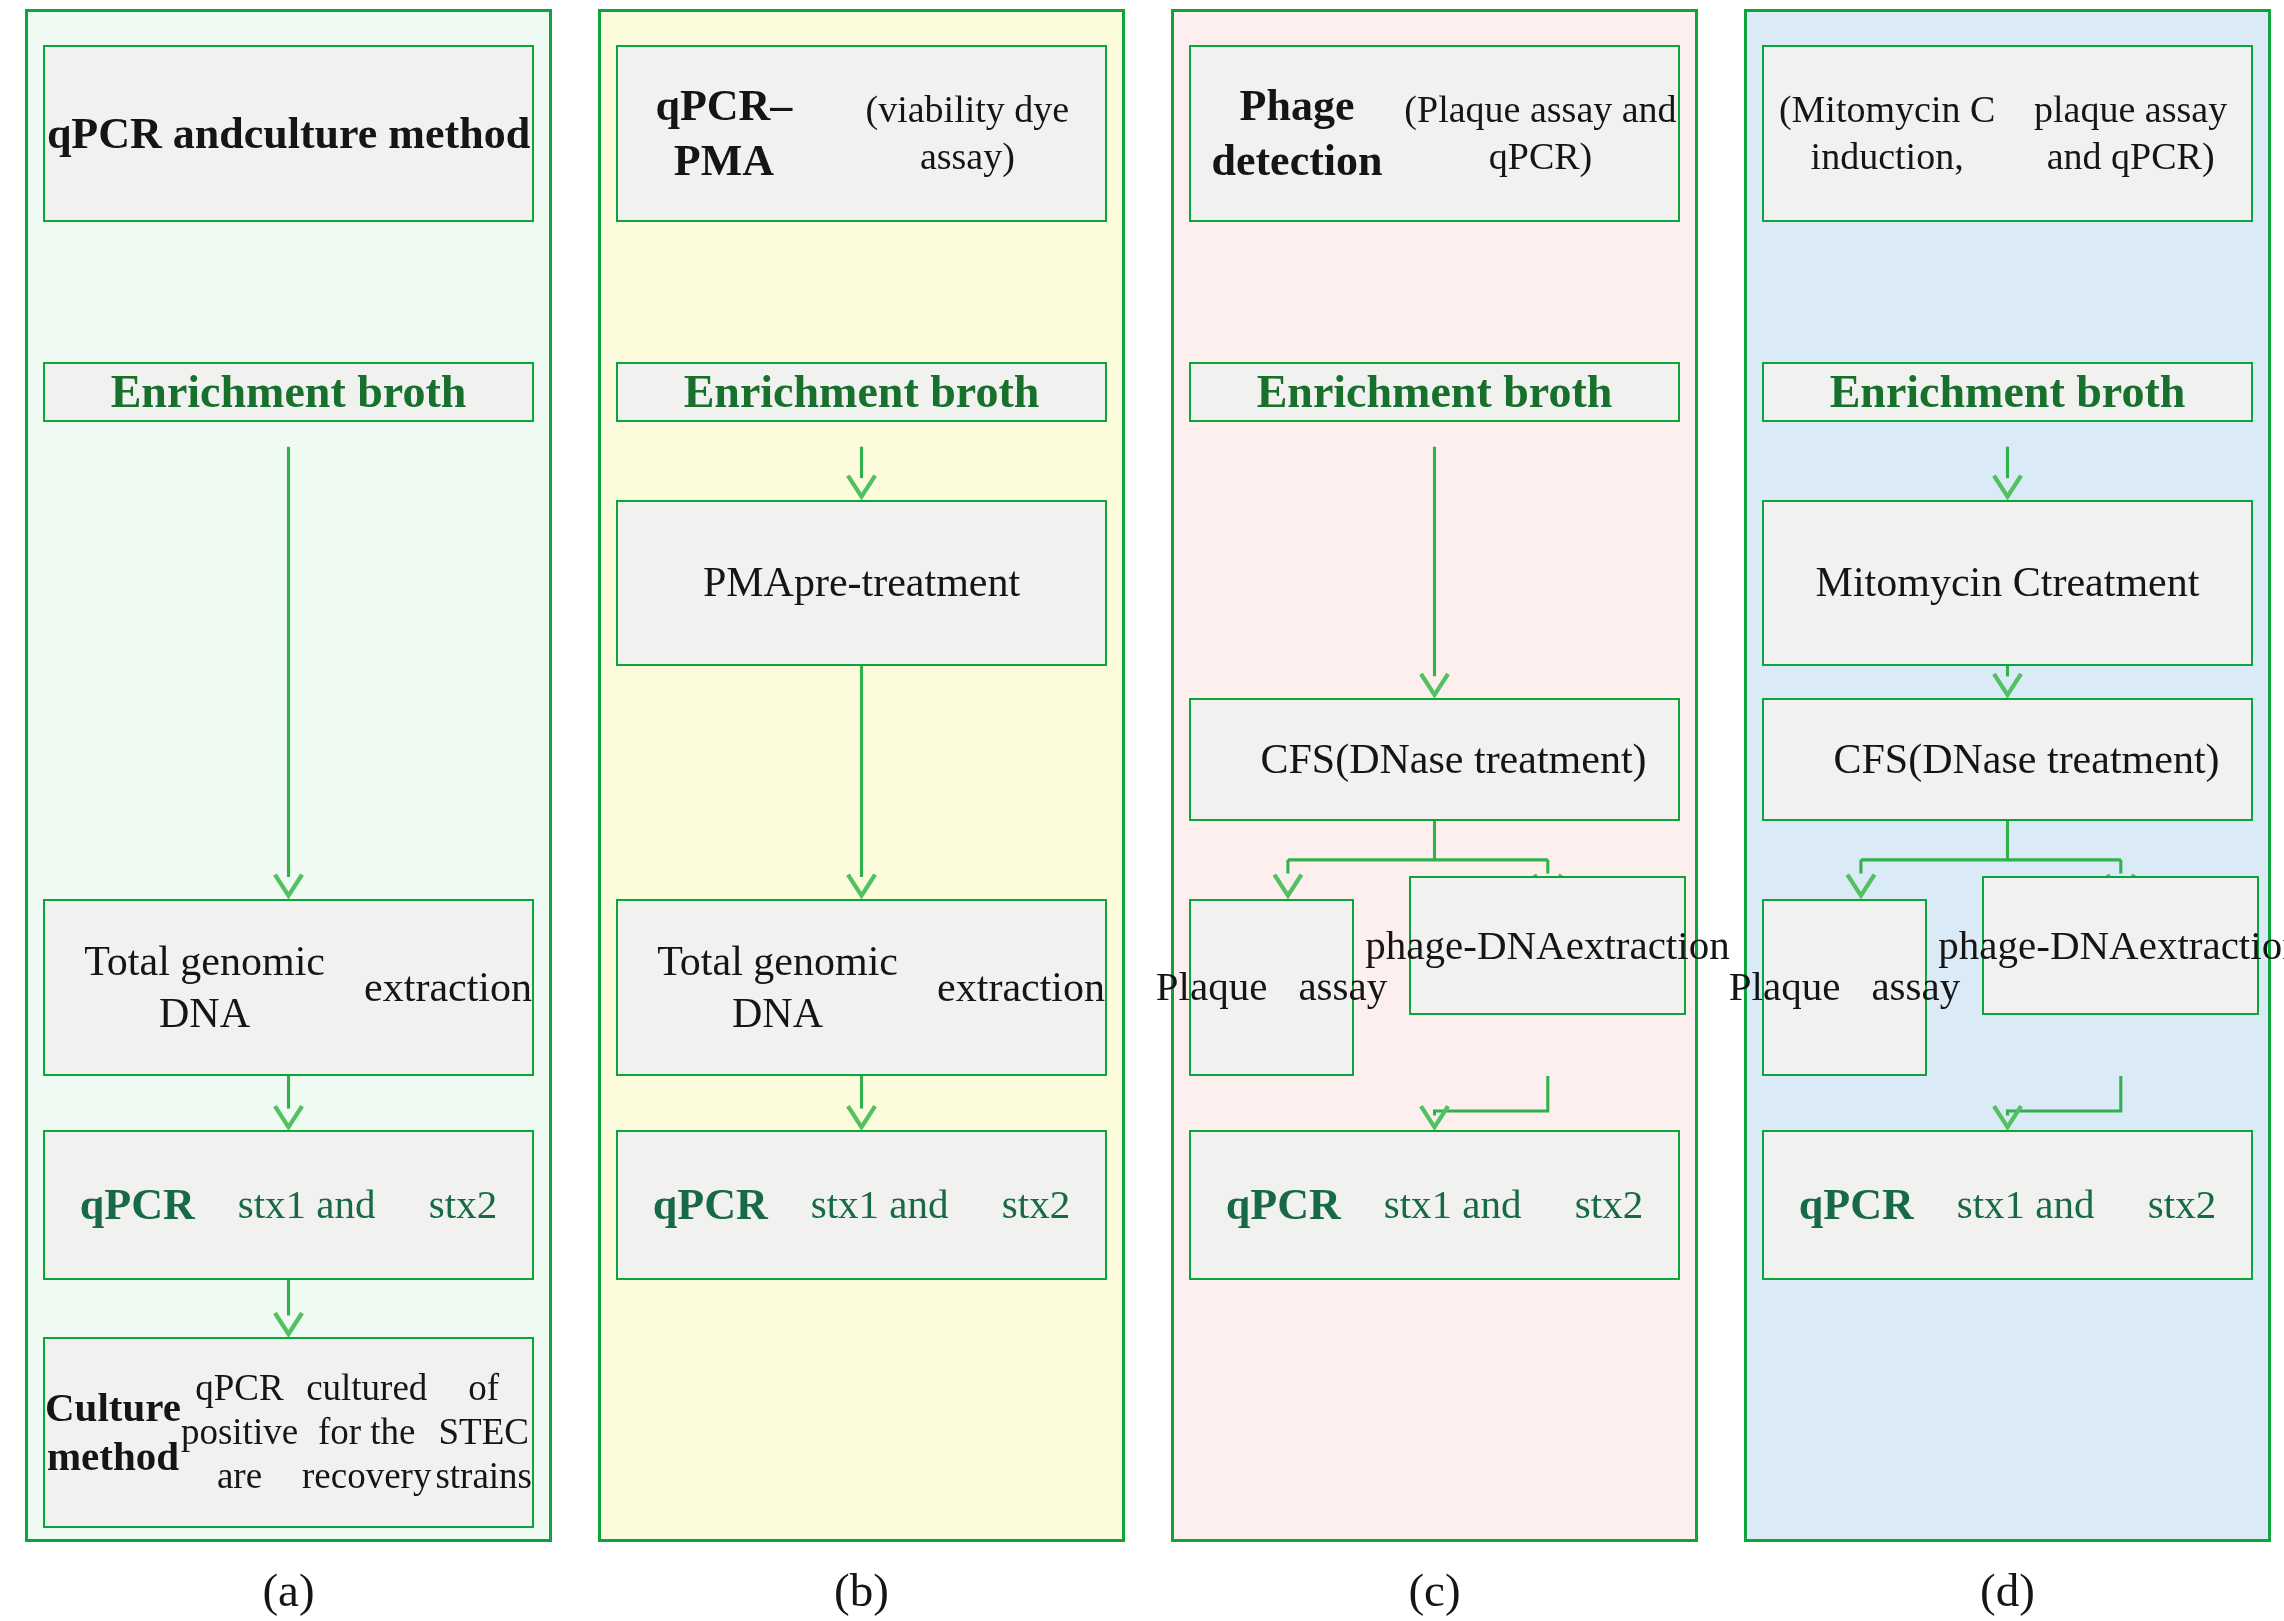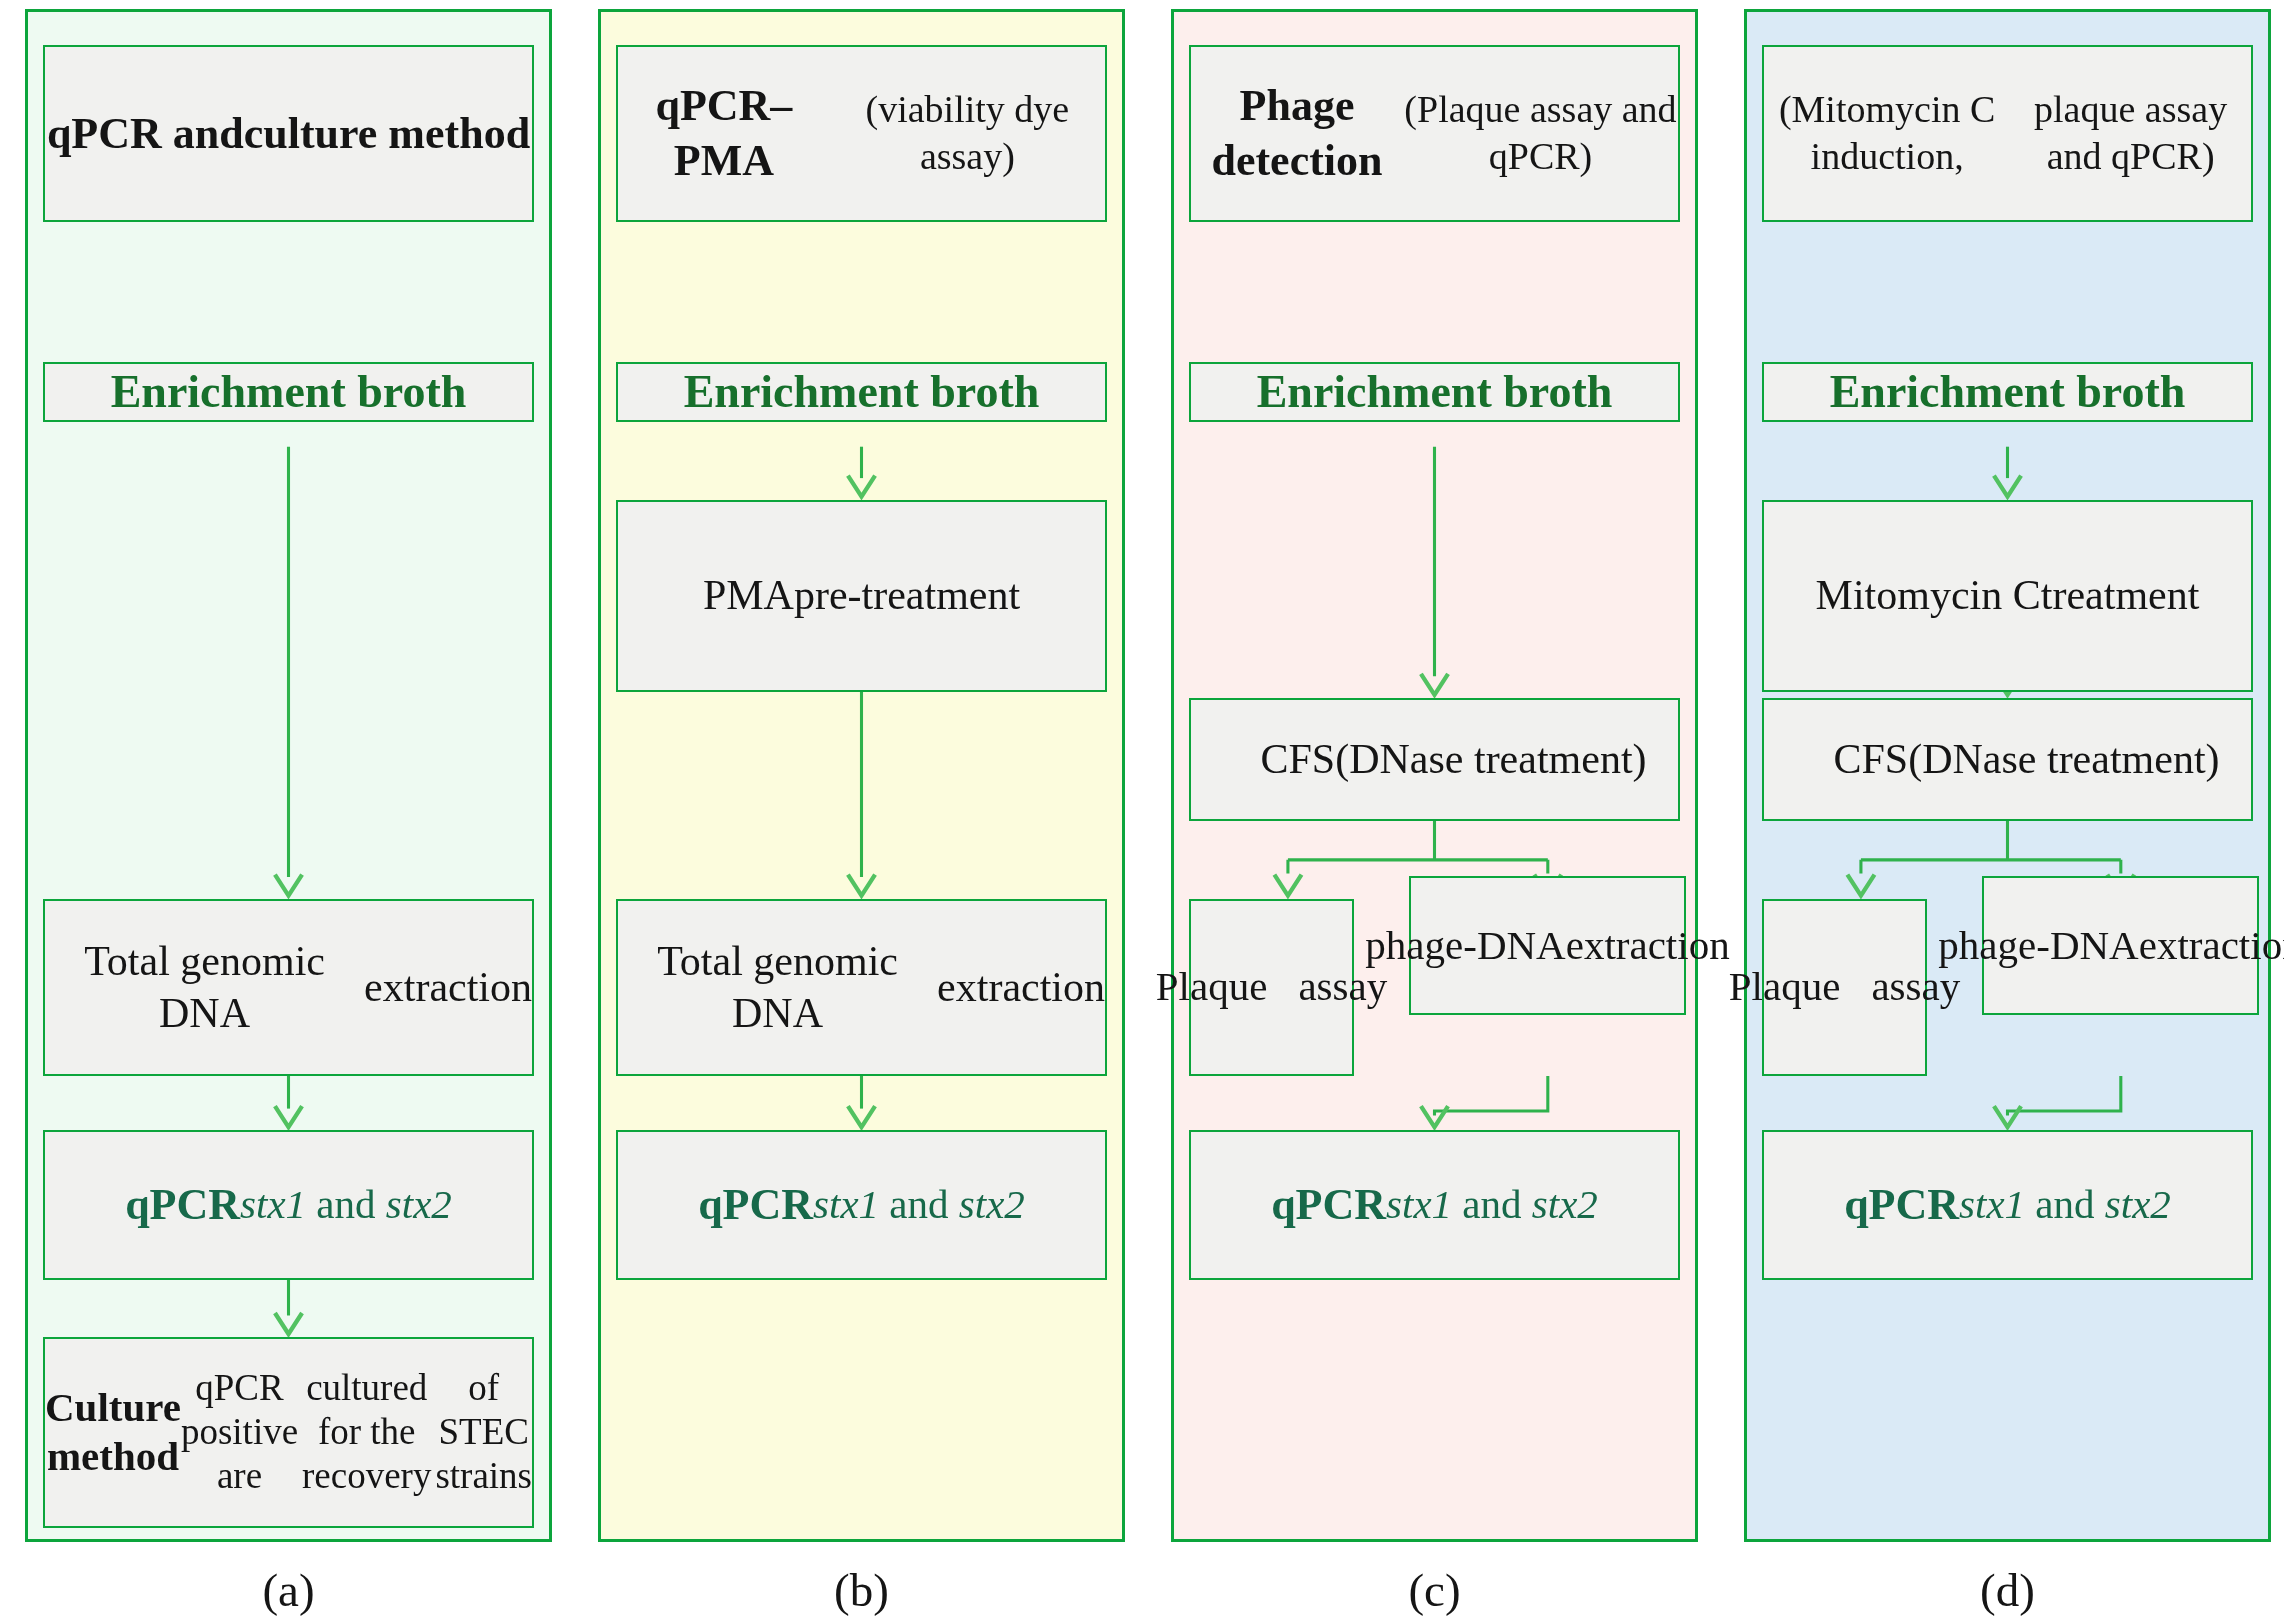--- a/index.html
+++ b/index.html
@@ -38,29 +38,29 @@
     position:absolute;left:15px;right:15px;box-sizing:border-box;
     border:2.5px solid var(--border-green);background:var(--box-bg);
     display:flex;flex-direction:row;justify-content:center;align-items:center;
     text-align:center;line-height:1.25;
   }
   .title-box{top:33px;height:177px;}
   .title-line{font-size:44px;font-weight:bold;}
   .subtitle-line{font-size:38px;}
   .enrich-box{top:350px;height:60px;}
   .enrich-text{font-size:46px;font-weight:bold;color:var(--enrichment-green);}
-  .mid-box{top:488px;height:192px;font-size:42px;}
+  .mid-box{top:488px;height:166px;font-size:42px;}
   .cfs-box{top:686px;height:123px;font-size:42px;padding-left:38px;}
   .dna-box{top:887px;height:177px;font-size:42px;}
   .plaque-box{top:887px;height:177px;left:15px;width:165px;right:auto;font-size:41px;gap:31px;}
   .phagedna-box{top:864px;height:139px;left:235px;width:277px;right:auto;font-size:41px;line-height:1.2;}
   .qpcr-box{top:1118px;height:150px;}
   .qpcr-title{font-size:44px;font-weight:bold;color:var(--qpcr-green);}
   .stx-line{font-size:41px;color:var(--qpcr-green);}
-  .gene{font-style:italic;}
+  .gene{margin-left:43px;}
   .culture-box{top:1325px;height:191px;line-height:1.2;}
   .culture-title{font-size:41px;font-weight:bold;}
   .culture-line{font-size:37px;}
 
   .labels{position:absolute;left:25px;top:1542px;width:2247px;display:flex;gap:46px;}
   .plabel{width:527px;text-align:center;font-size:47px;padding-top:21px;}
 </style>
 </head>
 <body>
 

